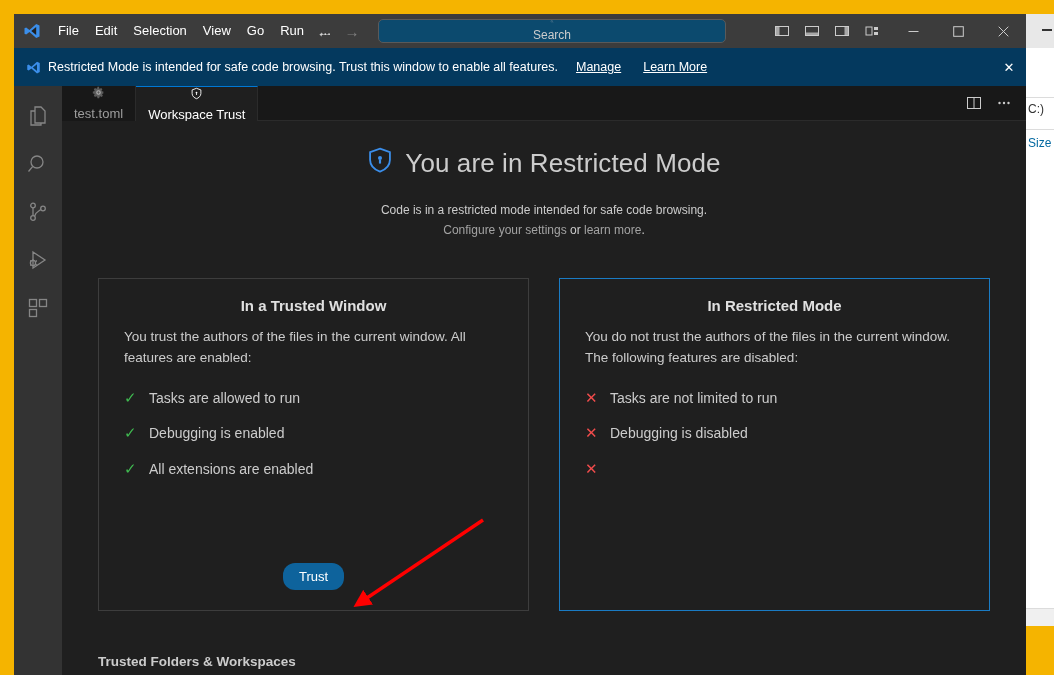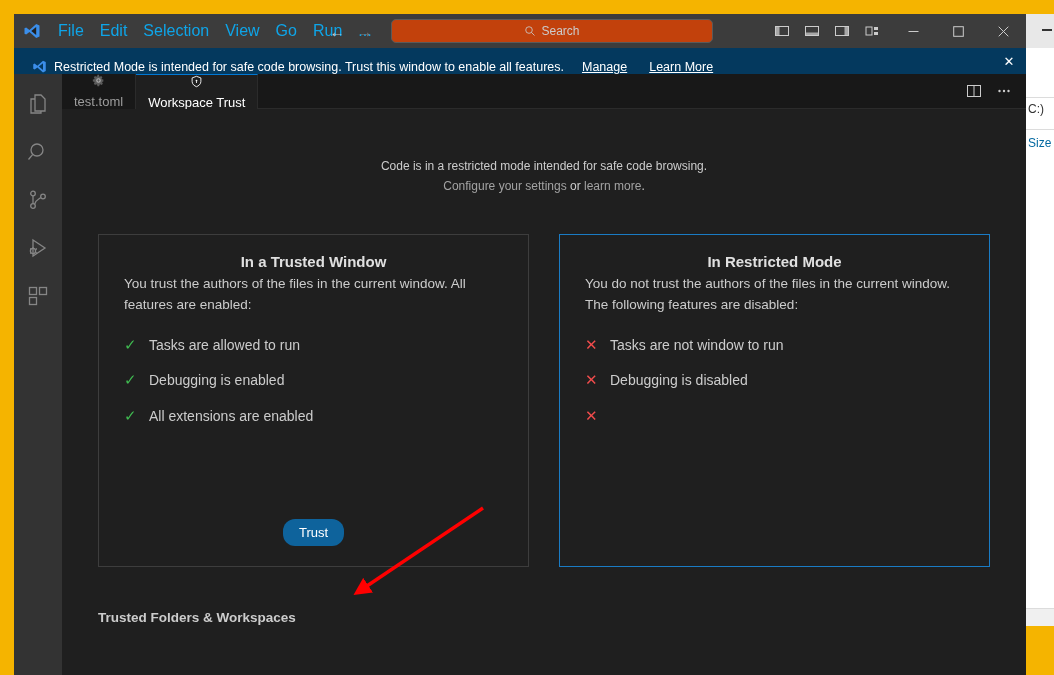--- a/index.html
+++ b/index.html
@@ -72,61 +72,61 @@
     user-select:none;
   }
   .tb-logo {
     width:36px; height:34px;
     display:flex; align-items:center; justify-content:center;
   }
   .vsc-logo { display:block; }
   .tb-menu { display:flex; align-items:center; height:34px; }
   .tb-menu-item {
     padding:0 8px; height:22px; line-height:22px;
-    font-size:16px; color:#0ea5e9; border-radius:3px; cursor:default;
+    font-size:13px; color:#ffffff; border-radius:3px; cursor:default;
   }
 
   .tb-center {
     position:absolute; left:0; right:0; top:0; height:34px;
     display:flex; align-items:center; justify-content:center;
     pointer-events:none;
   }
   .tb-center > * { pointer-events:auto; }
   .tb-navs { display:flex; align-items:center; gap:8px; margin-right:16px; }
   .tb-arrow {
     width:20px; height:20px; display:flex; align-items:center; justify-content:center;
     color:#cccccc; font-size:15px; line-height:1;
   }
   .tb-arrow.disabled { color:#808080; }
   .searchbox {
-    width:322px; height:24px;
-    background:#c2410c; border:1px solid #5a5a5a; border-radius:5px;
+    width:348px; height:24px;
+    background:#0c4a6e; border:1px solid #5a5a5a; border-radius:5px;
     display:flex; align-items:center; justify-content:center; gap:5px;
-    color:#cccccc; font-size:12px;
+    color:#cccccc; font-size:12px;flex-direction:column;
   }
 
   .tb-right {
     margin-left:auto; display:flex; align-items:center; height:34px;
   }
   .layout-icons { display:flex; align-items:center; gap:4px; margin-right:6px; }
   .lay-btn {
     width:26px; height:24px; display:flex; align-items:center; justify-content:center;
     border-radius:3px;
   }
   .wc-btn {
     width:45px; height:34px; display:flex; align-items:center; justify-content:center;
     color:#cccccc;
   }
 
   
   .banner {
-    height:26px; background:#04395e;
-    display:flex; align-items:flex-end;
+    height:38px; background:#04395e;
+    display:flex; align-items:center;
     color:#ffffff; font-size:12.5px;
-    padding-left:18px;
+    padding-left:12px;
   }
   .banner-logo { display:flex; align-items:center; margin-right:7px; }
   .banner-text { margin-right:18px; }
   .banner-link {
     color:#ffffff; text-decoration:underline; margin-right:22px; cursor:pointer;
     font-size:12.5px;
   }
   .banner-close {
     margin-left:auto; width:34px; height:26px;
     display:flex; align-items:center; justify-content:center;
@@ -212,21 +212,21 @@
     flex:1; min-width:0;
     background:#1f1f1f;
     border:1px solid #3d3d3d;
     padding:18px 25px 20px 25px;
     min-height:333px;
     display:flex; flex-direction:column;
   }
   .card.restricted { border:1px solid #1a7bc4; }
   .card-title {
     text-align:center; font-size:15px; color:#e0e0e0; font-weight:bold;
-    margin-bottom:4px;
+    margin-bottom:13px;
   }
   .card-desc { font-size:13.5px; color:#cccccc; line-height:1.55; }
   .check-list { margin-top:19px; display:flex; flex-direction:column; gap:15px; }
   .check-row { display:flex; gap:11px; font-size:14px; color:#cccccc; line-height:1.45; }
   .ci { flex:0 0 14px; display:block; font-size:15px; line-height:1.35; }
   .ci.ok { color:#3fb950; }
   .ci.no { color:#f14c4c; }
   .ext-link { color:#4daafc; cursor:pointer; }
 
   .card-footer { margin-top:auto; display:flex; justify-content:center; }
@@ -432,20 +432,30 @@
                   <circle cx="8" cy="8" r="1.2"></circle>
                   <circle cx="12.5" cy="8" r="1.2"></circle>
               </svg>
             </div>
           </div>
         </div>
 
         <div class="editor-content">
 
           <div class="page-center">
+            <div class="page-title-row">
+              <span>
+                <svg width="26" height="28" viewBox="0 0 24 26" fill="none" stroke="#3b8eea" stroke-width="1.7">
+                  <path d="M12 1.6 L21.2 4.8 V12 c0 5.6 -4.9 9.2 -9.2 10.8 C7.7 21.2 2.8 17.6 2.8 12 V4.8 Z"></path>
+                  <circle cx="12" cy="10.2" r="1.9" fill="#3b8eea" stroke="none"></circle>
+                  <line x1="12" y1="11.6" x2="12" y2="15.4" stroke-width="2"></line>
+                </svg>
+              </span>
+              <span class="page-title">You are in Restricted Mode</span>
+            </div>
             <div class="subtitle">
               <div>Code is in a restricted mode intended for safe code browsing.</div>
               <div class="sub-line2">
                 <span class="lnk">Configure your settings</span><span> or </span><span class="lnk">learn more</span><span>.</span>
               </div>
             </div>
           </div>
 
           <div class="cards">
 
@@ -470,21 +480,21 @@
                 <button class="trust-btn">Trust</button>
               </div>
             </div>
 
             <div class="card restricted">
               <div class="card-title">In Restricted Mode</div>
               <div class="card-desc">You do not trust the authors of the files in the current window. The following features are disabled:</div>
               <div class="check-list">
                 <div class="check-row">
                   <span class="ci no">✕</span>
-                  <span>Tasks are not window to run</span>
+                  <span>Tasks are not limited to run</span>
                 </div>
                 <div class="check-row">
                   <span class="ci no">✕</span>
                   <span>Debugging is disabled</span>
                 </div>
                 <div class="check-row">
                   <span class="ci no">✕</span>
                 </div>
               </div>
             </div>

